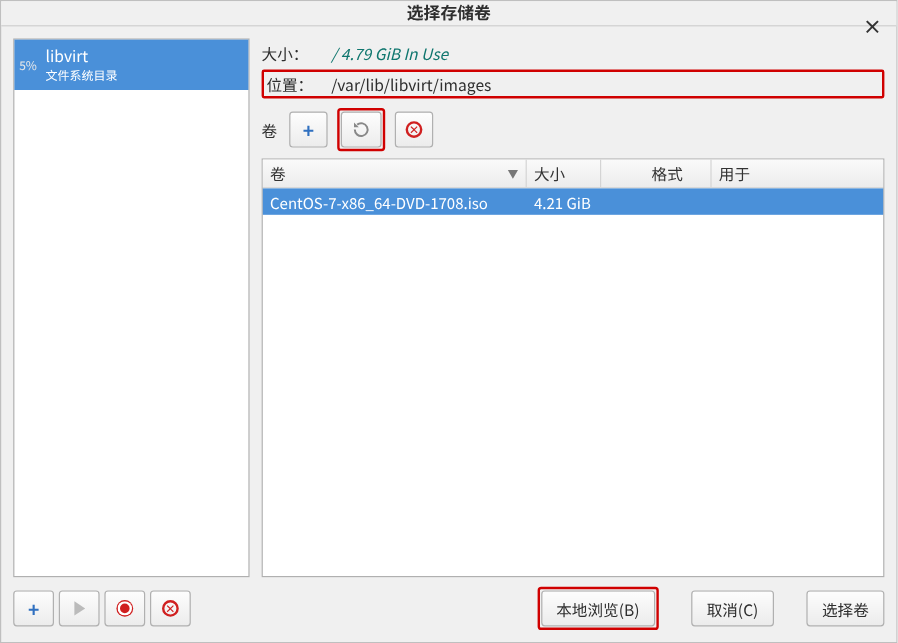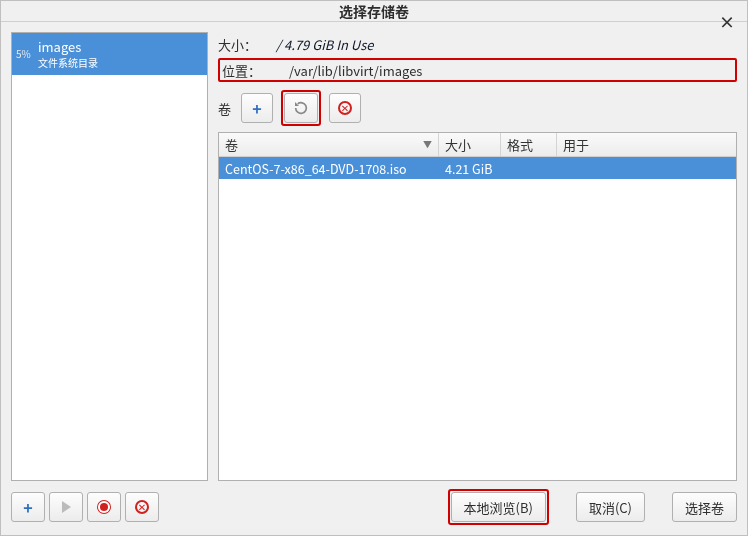--- a/index.html
+++ b/index.html
@@ -75,27 +75,26 @@
   }
   .info-row {
     display: flex;
     align-items: center;
     height: 24px;
     margin-bottom: 2px;
     font-size: 13px;
   }
   .info-label { width: 54px; }
   .info-val { }
-  .info-inuse { font-style: italic; color: #0f172a; margin-left: 4px;}
+  .info-inuse { font-style: italic; color: #0f766e; margin-left: 4px;}
   .loc-row {
     border: 2px solid #d00000;
     border-radius: 2px;
     padding: 0 2px;
     height: 24px;
-    gap: 13px;
   }
   .vol-toolbar {
     display: flex;
     align-items: center;
     gap: 8px;
     margin: 6px 0 6px 0;
   }
   .vol-toolbar .tlabel { margin-right: 2px; }
   .btn {
     height: 30px;
@@ -129,21 +128,21 @@
     background: linear-gradient(#fafafa,#ececec);
     border-bottom: 1px solid #cfcfcf;
     height: 24px;
     align-items: center;
     font-size: 13px;
     color: #333;
   }
   .th { border-right: 1px solid #d4d4d4; padding: 0 6px; height: 100%; display:flex; align-items:center; }
   .th.name { flex: 0 0 220px; justify-content: space-between;}
   .th.size { flex: 0 0 62px; }
-  .th.fmt  { flex: 0 0 56px; }
+  .th.fmt  { flex: 0 0 56px; margin-left: 36px; }
   .th.used { flex: 1; border-right: none; }
   .sort-ind { font-size: 9px; color: #777; }
   .trow {
     display: flex;
     height: 22px;
     align-items: center;
     font-size: 12.5px;
     padding: 0;
   }
   .trow.sel { background: #4a90d9; color: #fff; align-items: center; }
@@ -188,21 +187,21 @@
   <div class="titlebar">
     <span>选择存储卷</span>
     <span class="close">×</span>
   </div>
 
   <div class="content">
 
     <div class="sidebar">
       <div class="pool-item">
         <span class="pool-pct">5%</span>
-        <div class="pool-name">images</div>
+        <div class="pool-name">libvirt</div>
         <div class="pool-sub">文件系统目录</div>
       </div>
     </div>
 
     <div class="main">
 
       <div class="info-row">
         <span class="info-label">大小：</span>
         <span class="info-inuse">
           <span>/</span>

